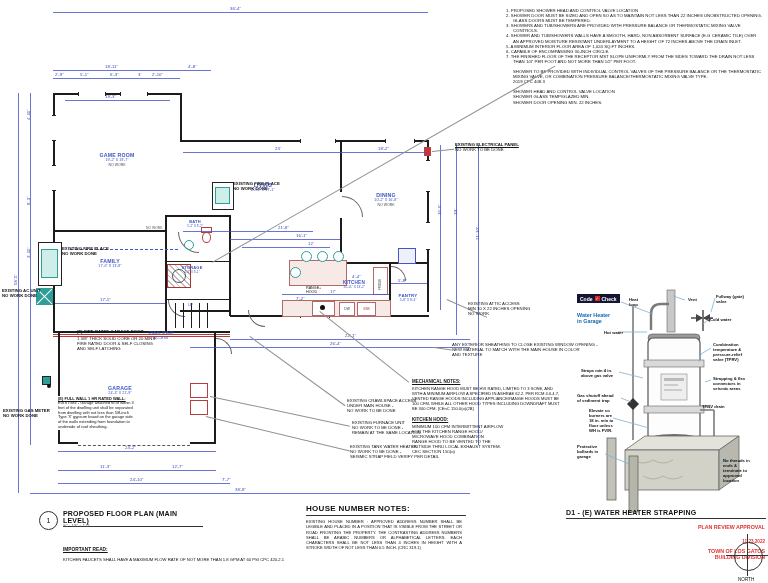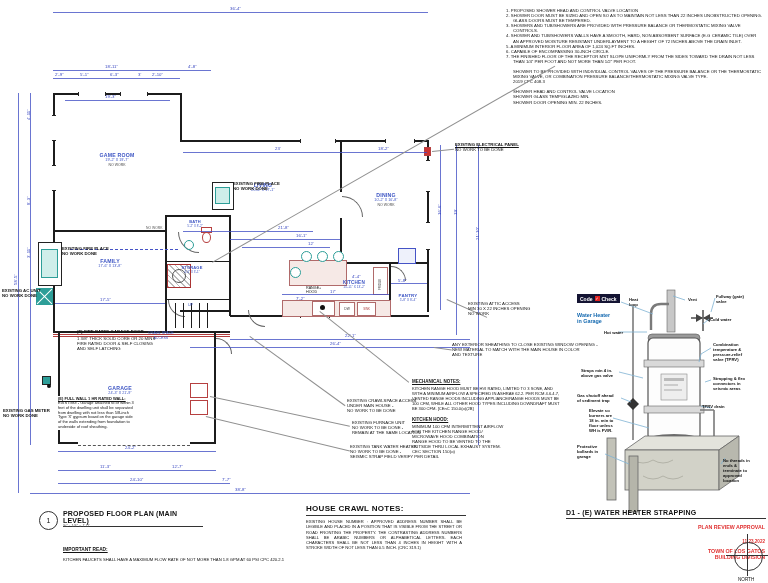--- a/index.html
+++ b/index.html
@@ -402,21 +402,21 @@
   <div class="stamp" style="font-size:4.6px;margin-top:9px;">11.23.2022</div>
   <div class="stamp" style="font-size:5.3px;margin-top:4px;">TOWN OF LOS GATOS</div>
   <div class="stamp" style="font-size:5.3px;">BUILDING DIVISION</div>
 </div>
 <i class="abs" style="left:734px;top:542px;width:27px;height:27px;border:1px solid #333;border-radius:50%;"></i>
 <i class="abs" style="left:726px;top:555px;width:44px;height:1px;background:#333;"></i>
 <i class="abs" style="left:747px;top:534px;width:1px;height:42px;background:#333;"></i>
 <div class="abs" style="left:738px;top:577px;font-size:4.6px;color:#111;">NORTH</div>
 
 <div class="abs" style="left:306px;top:504px;">
-  <div style="font-size:8px;font-weight:bold;letter-spacing:.3px;border-bottom:1px solid #333;padding-bottom:2px;width:160px;color:#111;">HOUSE CRAWL  NOTES:</div>
+  <div style="font-size:8px;font-weight:bold;letter-spacing:.3px;border-bottom:1px solid #333;padding-bottom:2px;width:160px;color:#111;">HOUSE NUMBER  NOTES:</div>
   <div class="note" style="position:static;margin-top:3px;width:156px;white-space:normal;text-align:justify;font-size:4.1px;line-height:5.3px;">EXISTING HOUSE NUMBER : APPROVED ADDRESS NUMBER SHALL BE LEGIBLE AND PLACED IN A POSITION THAT IS VISIBLE FROM THE STREET OR ROAD FRONTING THE PROPERTY. THE CONTRASTING ADDRESS NUMBERS SHALL BE ARABIC NUMBERS OR ALPHABETICAL LETTERS. EACH CHARACTERS SHALL BE NOT LESS THAN 4 INCHES IN HEIGHT WITH A STROKE WIDTH OF NOT LESS THAN 0.5 INCH. (CRC 319.1)</div>
 </div>
 
 <div class="abs" style="left:39px;top:511px;width:17px;height:17px;border:1.2px solid #333;border-radius:50%;text-align:center;line-height:17px;font-size:7px;color:#111;">1</div>
 <div class="abs" style="left:63px;top:510px;width:140px;border-bottom:1px solid #333;padding-bottom:2px;font-size:7px;font-weight:bold;letter-spacing:.2px;color:#111;">PROPOSED FLOOR PLAN  (MAIN LEVEL)</div>
 <div class="abs" style="left:63px;top:524px;font-size:3.8px;color:#555;">SC : 1/4" = 1'-0"</div>
 <div class="abs" style="left:63px;top:547px;font-size:4.8px;font-weight:bold;text-decoration:underline;color:#111;">IMPORTANT READ:</div>
 <div class="abs" style="left:63px;top:557px;font-size:4.2px;white-space:nowrap;color:#111;">KITCHEN FAUCETS SHALL HAVE A MAXIMUM FLOW RATE OF NOT MORE THAN 1.8 GPM AT 60 PSI CPC 420.2.1</div>
 
 </body></html>

